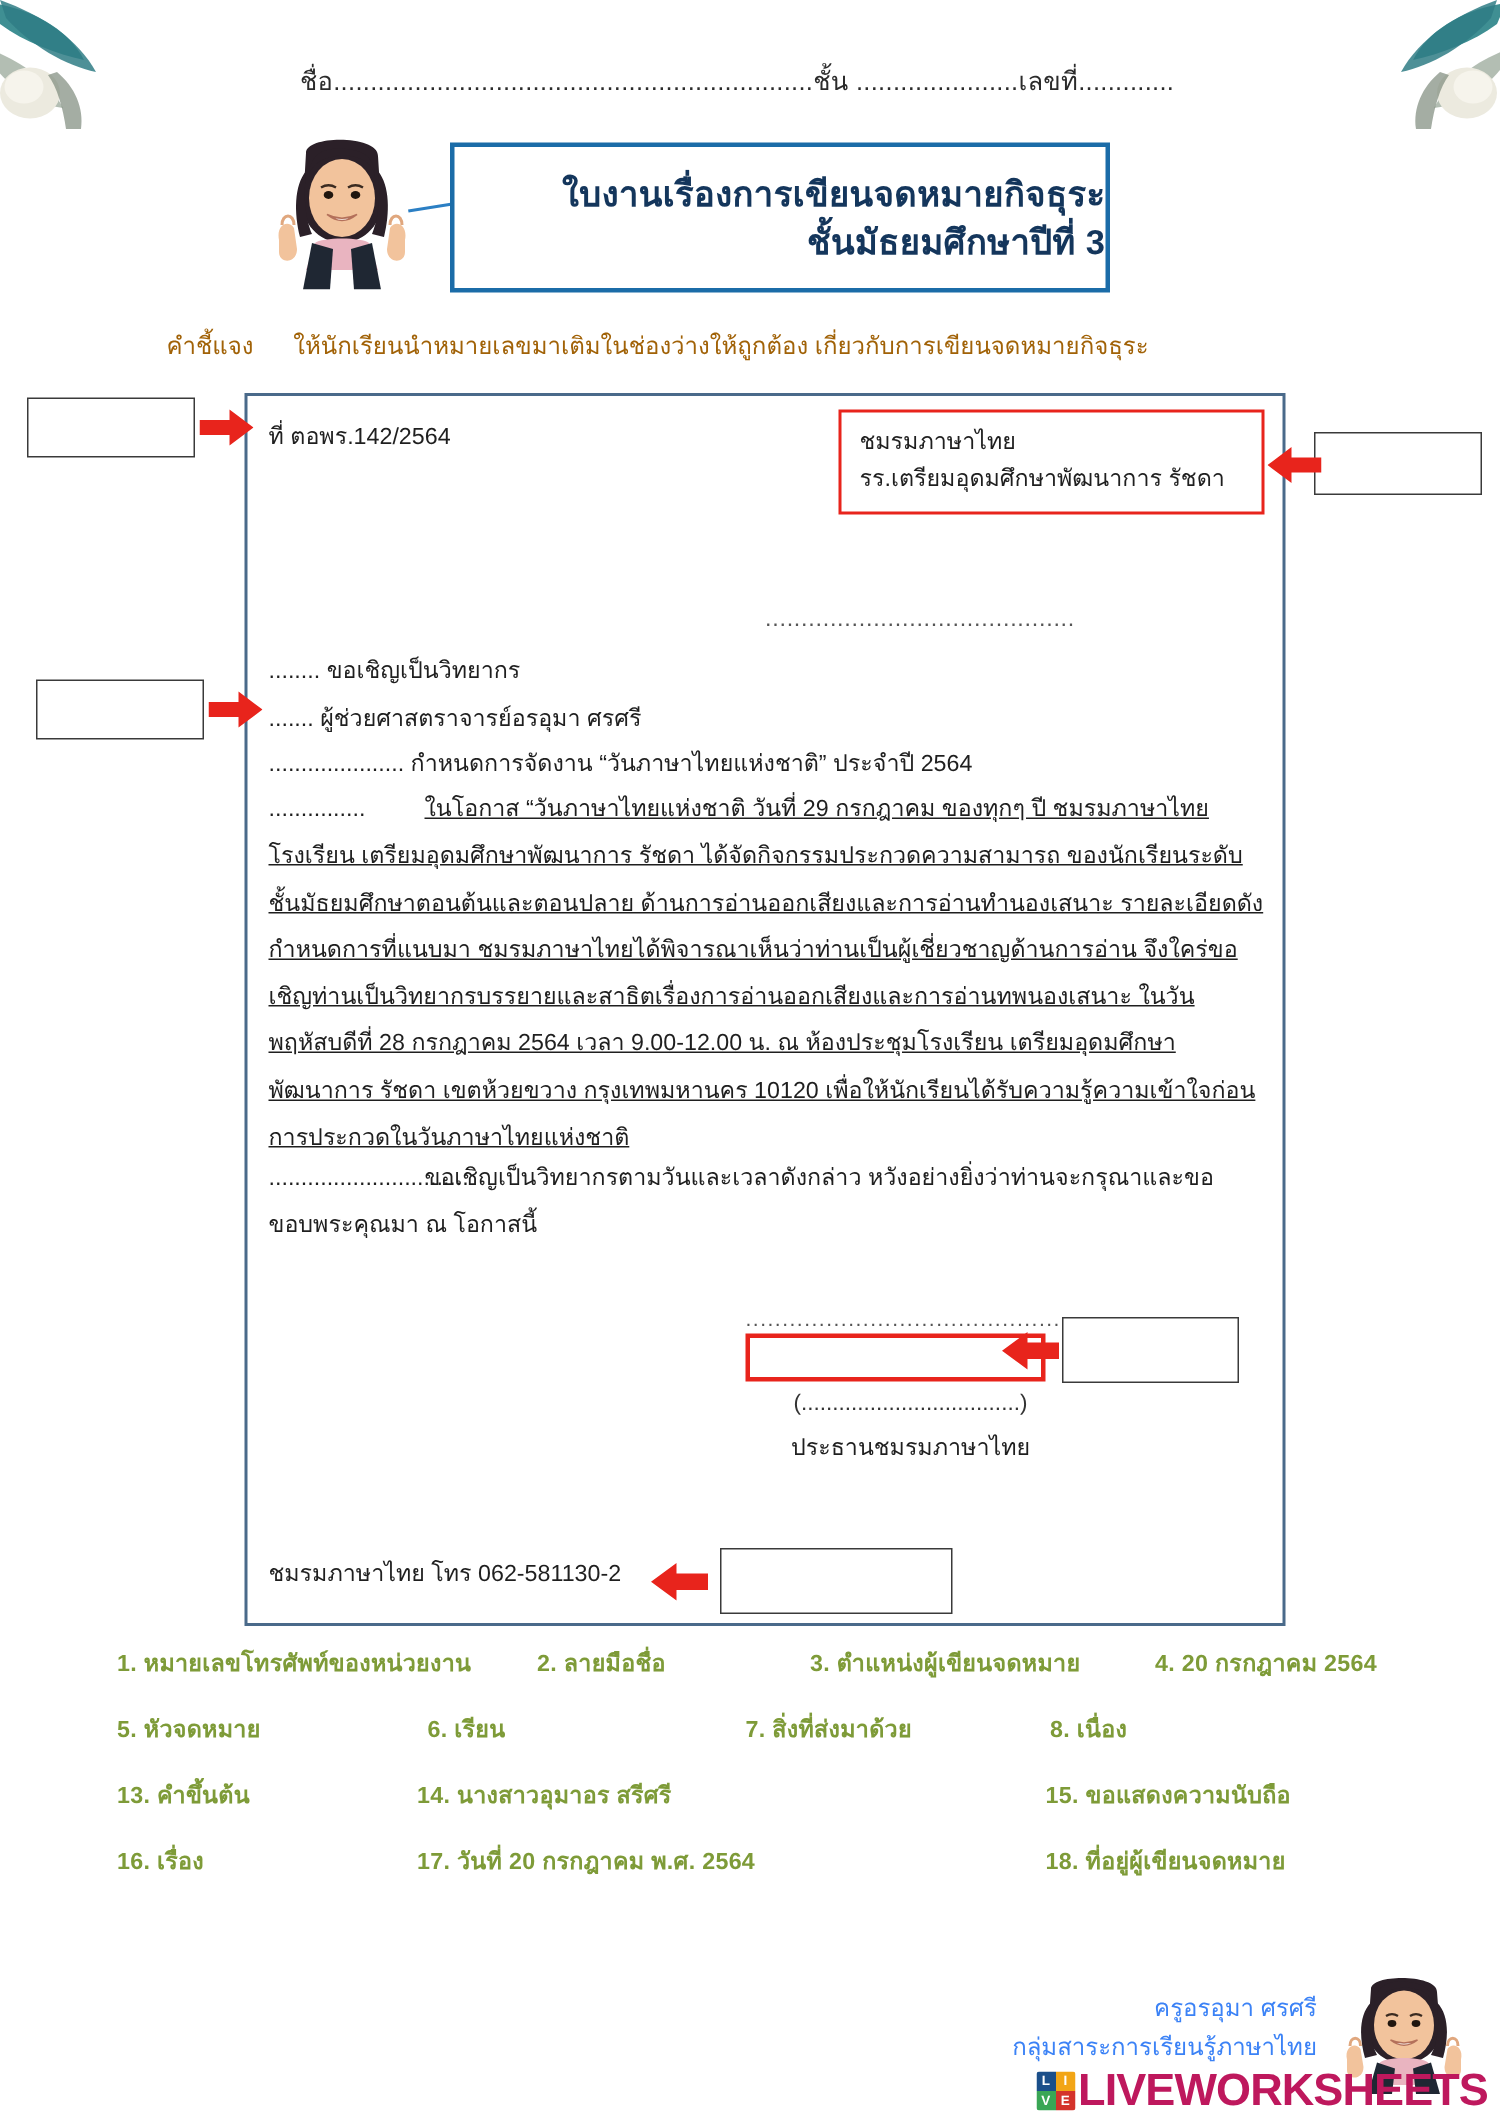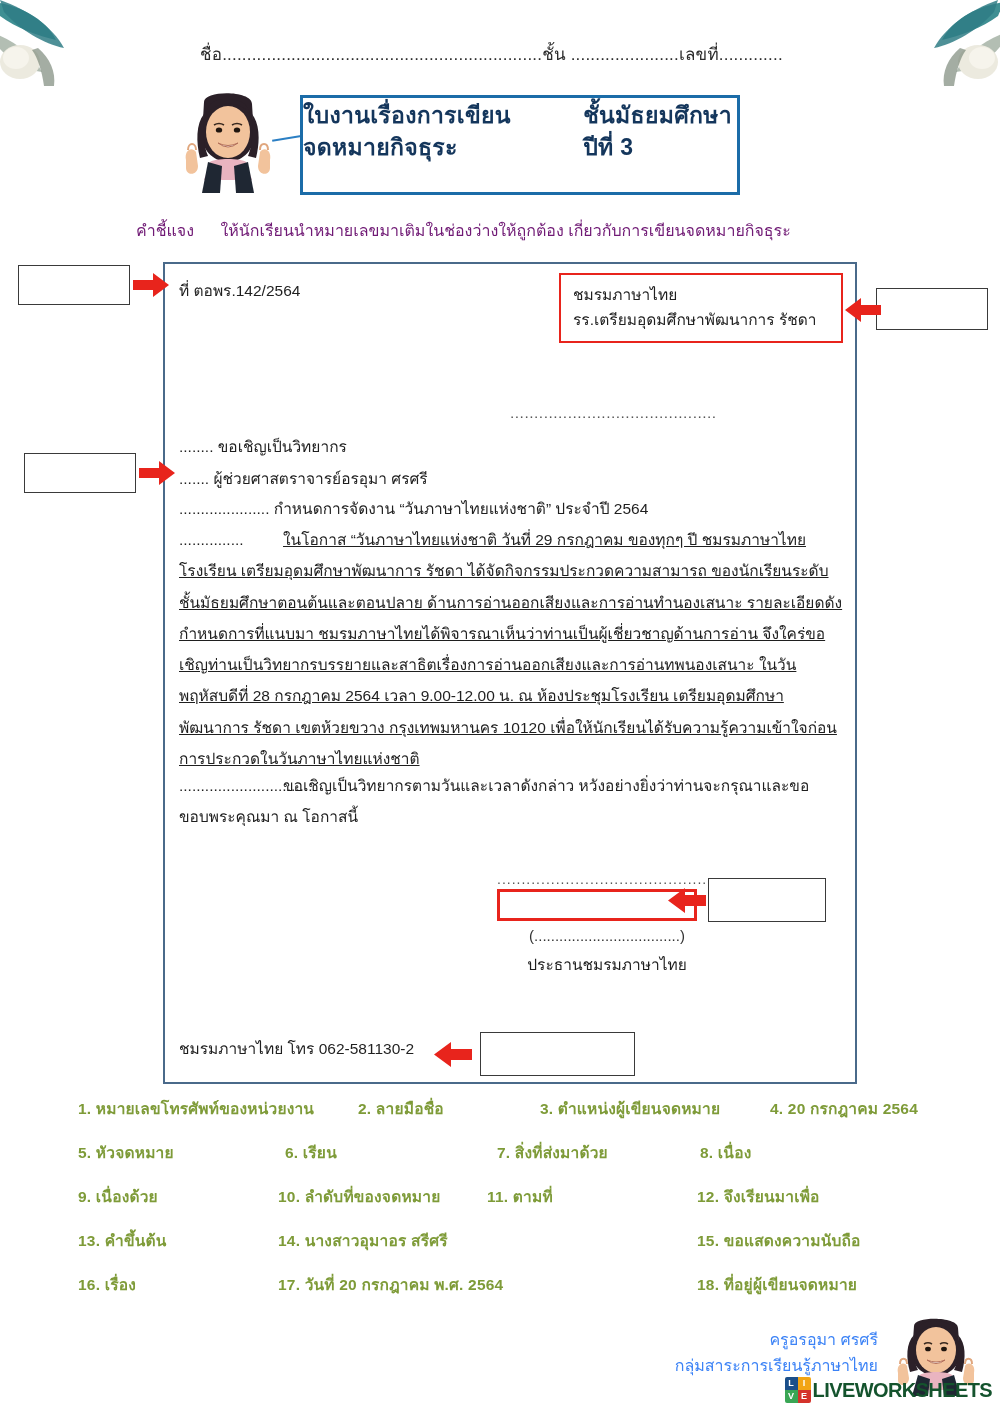--- a/index.html
+++ b/index.html
@@ -31,34 +31,34 @@
   }
   .connector {
     position: absolute; left: 272px; top: 137px;
     width: 34px; height: 2px; background: #2b7fc4; transform: rotate(-9deg);
   }
   .title-box {
     position: absolute; left: 300px; top: 95px;
     width: 440px; height: 100px;
     border: 3px solid #1b6ca8;
     background: #ffffff;
-    display: flex; flex-direction: row;
-    align-items: flex-start; justify-content: center;
+    display: flex; flex-direction: column;
+    align-items: flex-end; justify-content: center;
     padding-top: 2px;
   }
   .title-line {
     font-size: 23px; font-weight: bold; color: #14365c;
     line-height: 1.38; letter-spacing: .3px;
     text-shadow: 0 1px 0 rgba(255,255,255,.8);
   }
 
   
   .instruction {
-    position: absolute; left: 136px; top: 218px;
-    font-size: 16px; color: #701a75; white-space: nowrap;
+    position: absolute; left: 111px; top: 218px;
+    font-size: 16px; color: #a16207; white-space: nowrap;
   }
   .instruction .lab { margin-right: 22px; }
 
   
   .letter {
     position: absolute; left: 163px; top: 262px;
     width: 694px; height: 822px;
     border: 2px solid #4a6a8a;
     background: #ffffff;
     font-size: 15.5px; color: #1f1f1f;
@@ -128,21 +128,21 @@
   }
   .lw-mark {
     width: 26px; height: 26px; display: grid;
     grid-template-columns: 1fr 1fr; grid-template-rows: 1fr 1fr;
     margin-right: 2px; border-radius: 2px; overflow: hidden;
   }
   .lw-mark span {
     display: flex; align-items: center; justify-content: center;
     font-size: 9px; font-weight: bold; color: #fff; line-height: 1;
   }
-  .lw-text { font-size: 20px; font-weight: bold; color: #14532d; letter-spacing: -.6px; }
+  .lw-text { font-size: 30px; font-weight: bold; color: #be185d; letter-spacing: -.6px; }
 </style>
 </head>
 <body>
 
 <svg class="leaf-deco left" viewBox="0 0 130 86">
   <path d="M0 2 C28 6 52 20 62 40 C44 36 22 28 6 16 Z" fill="#3f8f93"></path>
   <path d="M6 0 C34 10 58 26 70 48 C50 44 26 30 10 12 Z" fill="#2f7d85" opacity=".85"></path>
   <path d="M2 34 C22 42 40 56 48 72 C30 70 12 58 2 44 Z" fill="#9aa89a" opacity=".75"></path>
   <ellipse cx="26" cy="62" rx="20" ry="17" fill="#eceadf"></ellipse>
   <ellipse cx="22" cy="58" rx="13" ry="11" fill="#f6f4ec"></ellipse>
@@ -277,34 +277,20 @@
       <span>6.</span> <span>เรียน</span>
     </div>
     <div class="bank-item" style="left:497px;">
       <span>7.</span> <span>สิ่งที่ส่งมาด้วย</span>
     </div>
     <div class="bank-item" style="left:700px;">
       <span>8.</span> <span>เนื่อง</span>
     </div>
   </div>
 
-  <div class="bank-row">
-    <div class="bank-item" style="left:78px;">
-      <span>9.</span> <span>เนื่องด้วย</span>
-    </div>
-    <div class="bank-item" style="left:278px;">
-      <span>10.</span> <span>ลำดับที่ของจดหมาย</span>
-    </div>
-    <div class="bank-item" style="left:487px;">
-      <span>11.</span> <span>ตามที่</span>
-    </div>
-    <div class="bank-item" style="left:697px;">
-      <span>12.</span> <span>จึงเรียนมาเพื่อ</span>
-    </div>
-  </div>
 
   <div class="bank-row">
     <div class="bank-item" style="left:78px;">
       <span>13.</span> <span>คำขึ้นต้น</span>
     </div>
     <div class="bank-item" style="left:278px;">
       <span>14.</span> <span>นางสาวอุมาอร    สรีศรี</span>
     </div>
     <div class="bank-item" style="left:697px;">
       <span>15.</span> <span>ขอแสดงความนับถือ</span>

